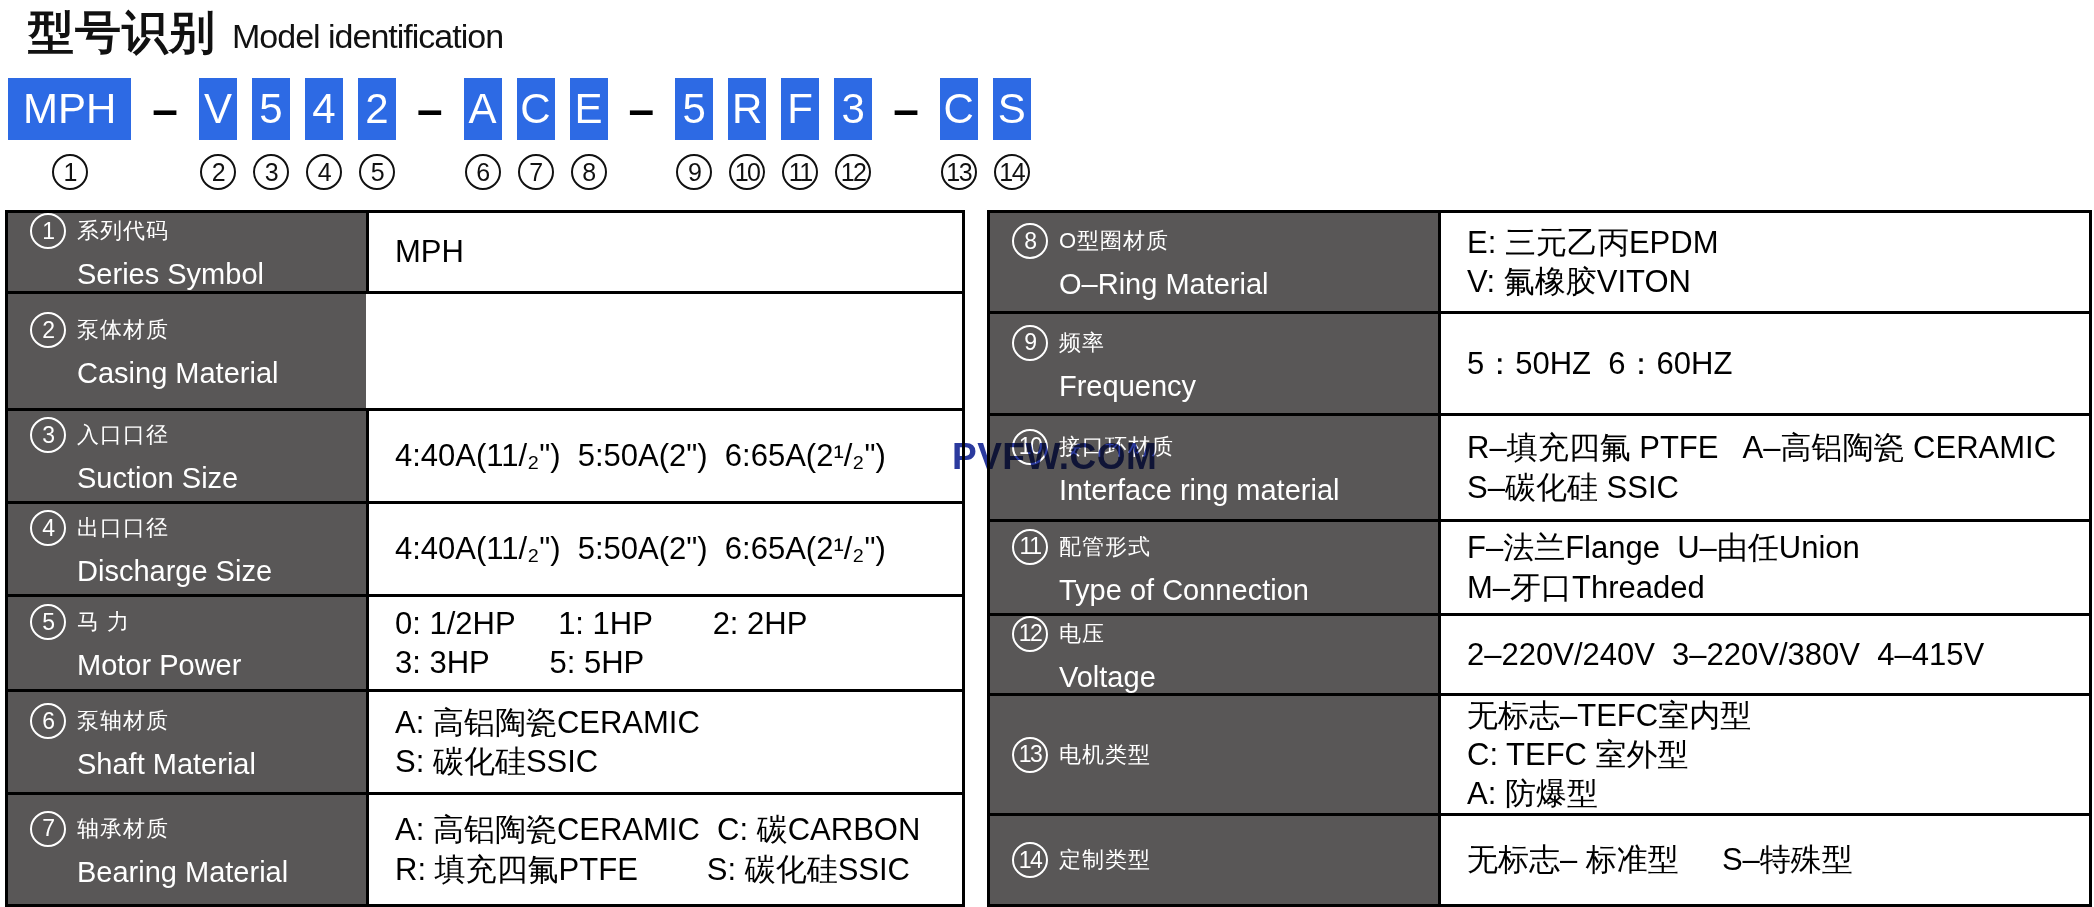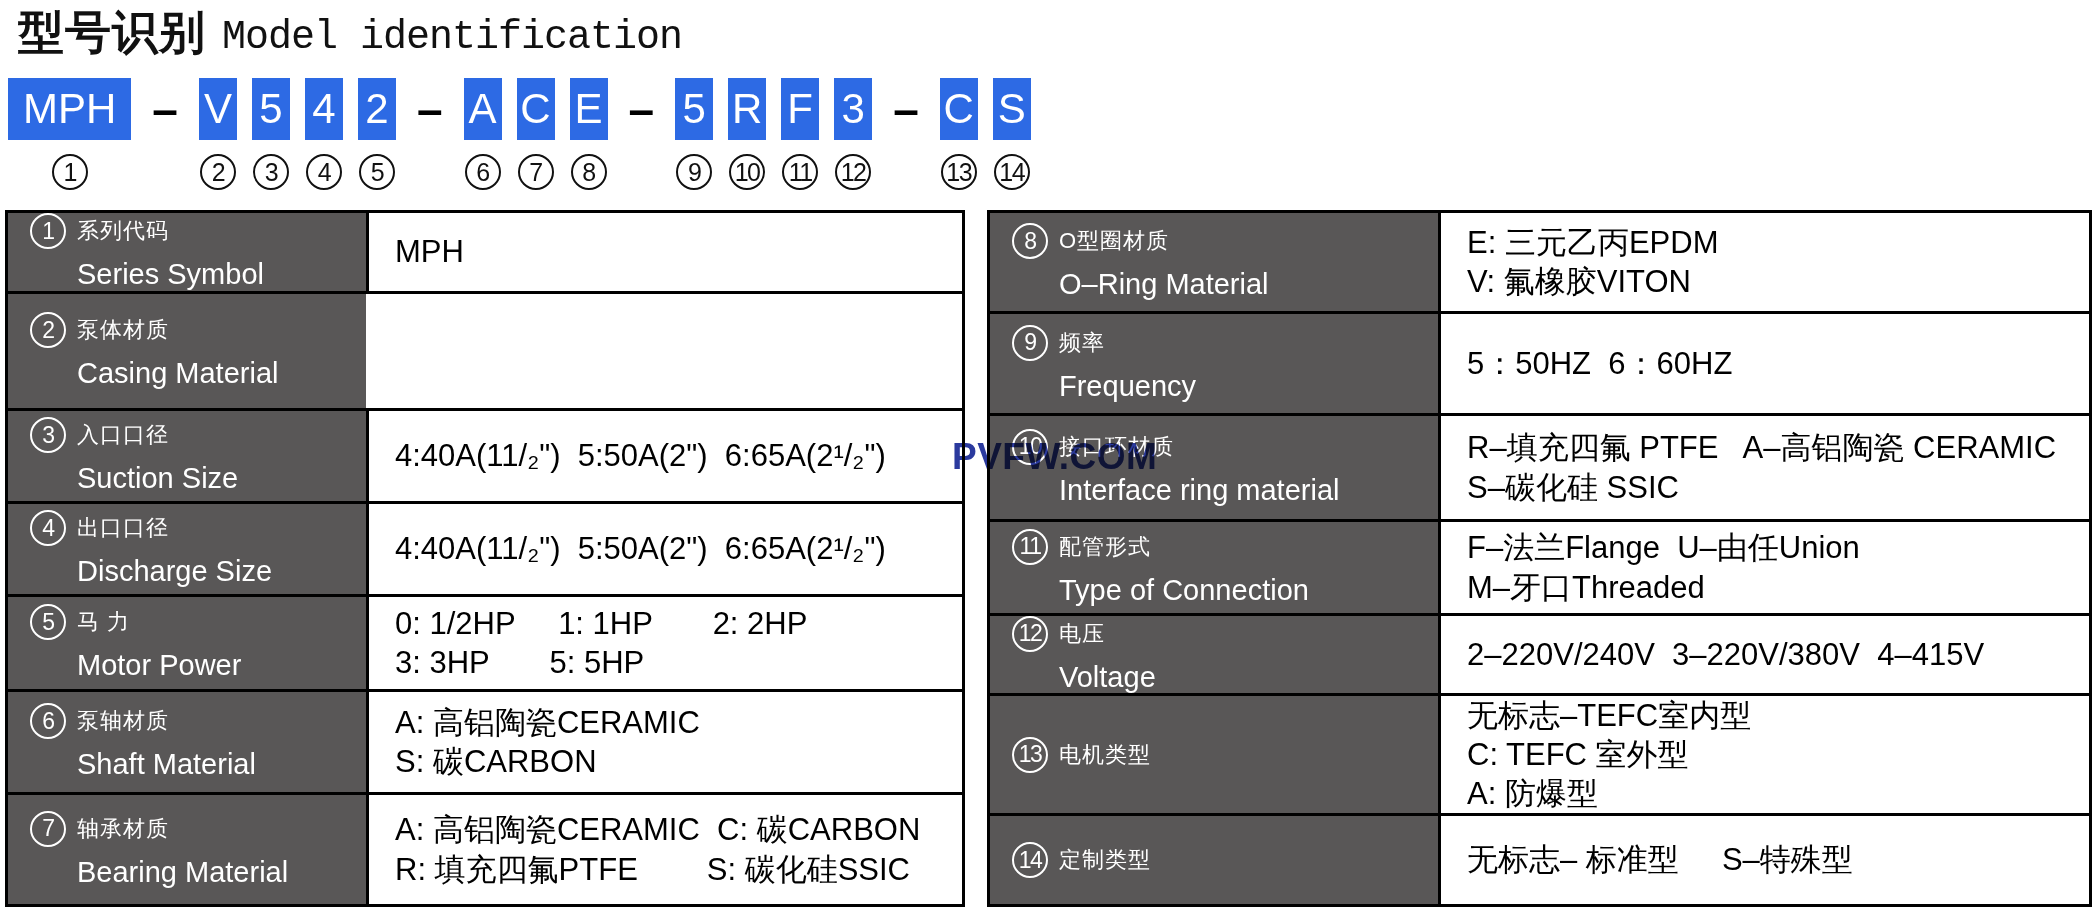--- a/index.html
+++ b/index.html
@@ -12,23 +12,23 @@
   body {
     width: 2094px; height: 907px;
     background: #ffffff;
     font-family: "Liberation Sans", "DejaVu Sans", sans-serif;
     color: #111;
     position: relative;
     overflow: hidden;
   }
 
   
-  .title-row { display: flex; align-items: baseline; gap: 16px; padding: 2px 0 0 18px; }
+  .title-row { display: flex; align-items: baseline; gap: 16px; padding: 2px 0 0 28px; }
   .title-zh { font-size: 46px; font-weight: bold; letter-spacing: 1px; }
-  .title-en { font-size: 40px; font-weight: 500; letter-spacing: -1px; font-family: Liberation Mono, monospace; }
+  .title-en { font-size: 34px; font-weight: 500; letter-spacing: -1px; }
 
   
   .code-row { display: flex; align-items: flex-start; margin: 14px 0 0 8px; }
   .code-group { display: flex; flex-direction: column; }
   .boxes { display: flex; gap: 15px; }
   .code-box {
     background: var(--blue); color: #fff;
     font-size: 42px; height: 62px; width: 38px;
     display: flex; align-items: center; justify-content: center;
   }
@@ -256,21 +256,21 @@
 
     <div class="trow" style="height:103px">
       <div class="tlabel">
         <div class="label-line1">
           <span class="label-circle">6</span>
           <span class="label-zh">泵轴材质</span>
         </div>
         <div class="label-en">Shaft Material</div>
       </div>
       <div class="tvalue">A: 高铝陶瓷CERAMIC
-S: 碳CARBON</div>
+S: 碳化硅SSIC</div>
     </div>
 
     <div class="trow" style="height:112px">
       <div class="tlabel">
         <div class="label-line1">
           <span class="label-circle">7</span>
           <span class="label-zh">轴承材质</span>
         </div>
         <div class="label-en">Bearing Material</div>
       </div>

